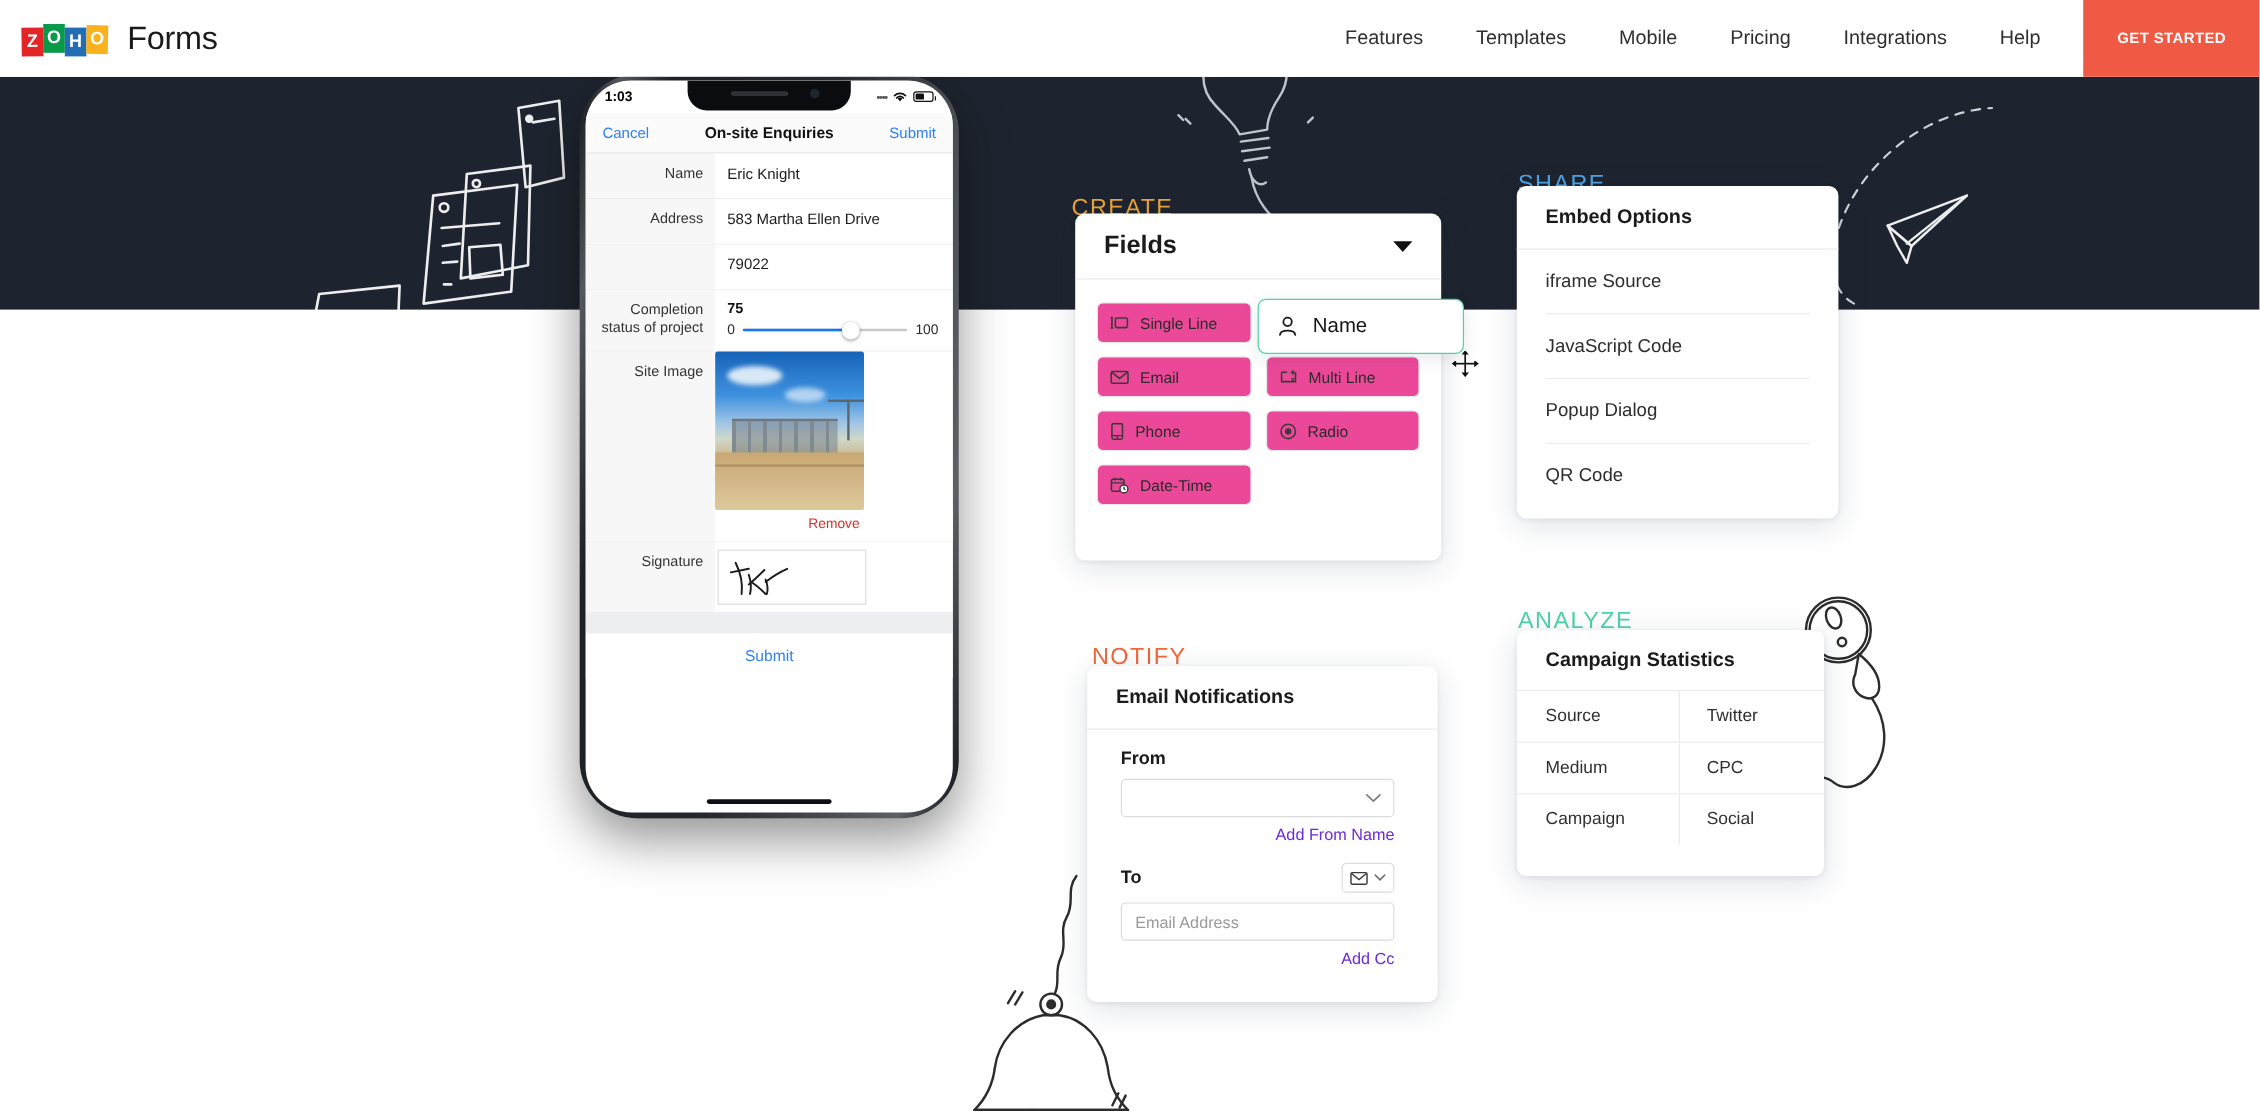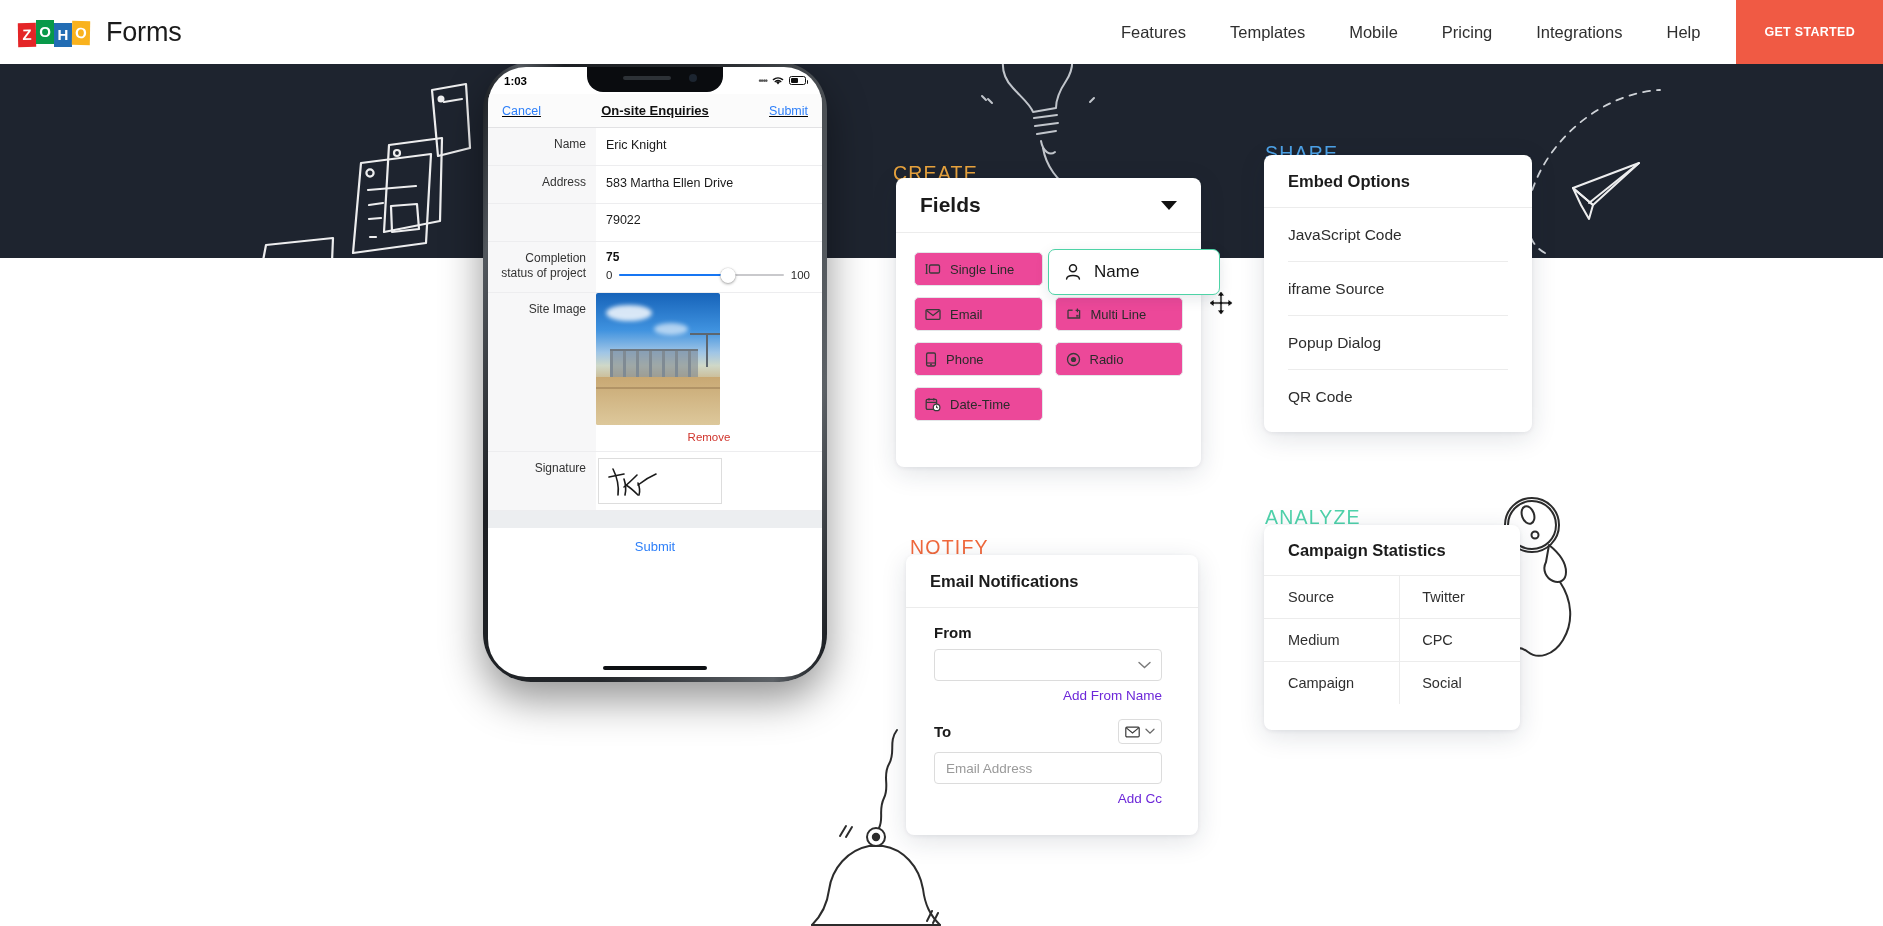--- a/index.html
+++ b/index.html
@@ -44,21 +44,21 @@
 
   
   .dark-band {
     position: absolute; top: 64px; left: 0; width: 1883px; height: 194px;
     background: #1e242f; z-index: 1;
   }
   .doodle-layer { position:absolute; top:0; left:0; width:1883px; height:926px; z-index:5; pointer-events:none; }
 
   
   .phone {
-    position: absolute; left: 483px; top: 62px; width: 344px; height: 620px; z-index: 30; padding-left: 40px;
+    position: absolute; left: 483px; top: 62px; width: 316px; height: 620px; z-index: 30; padding-left: 40px;
   }
   .phone-frame {
     position: absolute; inset: 0;
     border-radius: 48px;
     background: linear-gradient(100deg,#111418 0%,#53585e 8%,#1d2024 18%,#24272b 50%,#5c6166 88%,#121519 100%);
     box-shadow: 0 18px 42px rgba(0,0,0,0.42);
   }
   .phone-inner {
     position: absolute; left: 8px; top: 8px; right: 8px; bottom: 8px;
     border-radius: 42px; background: #0a0c0f;
@@ -88,21 +88,21 @@
   .sb-dots { letter-spacing:-1px; font-size:9px; color:#555; }
   .battery {
     width: 17px; height: 9px; border: 1px solid #111; border-radius: 2.5px;
     position: relative; display:inline-block;
   }
   .battery::after { content:""; position:absolute; right:-3px; top:2.5px; width:1.5px; height:4px; background:#111; border-radius:0 1px 1px 0; }
   .battery i { position:absolute; left:1px; top:1px; bottom:1px; width:7px; background:#111; border-radius:1px; display:block; }
 
   .navbar {
     height: 34px; display: flex; align-items: center; padding: 0 14px;
-    background: #fbfbfb; border-bottom: 1px solid #e2e2e4; text-decoration: underline;
+    background: #fbfbfb; border-bottom: 1px solid #e2e2e4;
   }
   .navbar .cancel, .navbar .submit { font-size: 12.5px; color: #2d7ff9; }
   .navbar .title { flex:1; text-align:center; font-size: 13px; font-weight: 700; color:#111; }
 
   .form-row { display:flex; border-bottom: 1px solid #ededef; min-height: 38px; }
   .form-label {
     width: 108px; background:#f7f7f8; padding: 9px 10px 9px 6px;
     text-align: right; font-size: 12px; color:#333; line-height: 1.25;
   }
   .form-val { flex:1; padding: 10px 10px; font-size: 12.5px; color:#1a1a1a; background:#fff; }
@@ -528,22 +528,22 @@
   <svg class="drag-cursor" width="26" height="26" viewBox="0 0 26 26">
     <path d="M13 1 L17 6 L14.2 6 L14.2 11.8 L20 11.8 L20 9 L25 13 L20 17 L20 14.2 L14.2 14.2 L14.2 20 L17 20 L13 25 L9 20 L11.8 20 L11.8 14.2 L6 14.2 L6 17 L1 13 L6 9 L6 11.8 L11.8 11.8 L11.8 6 L9 6 Z" fill="#111" stroke="#fff" stroke-width="1"></path>
   </svg>
 
   <div class="card" id="card-embed">
     <div class="card-head">
       <span>Embed Options</span>
     </div>
     <div class="card-divider"></div>
     <div class="embed-list">
+      <div class="embed-item">iframe Source</div>
       <div class="embed-item">JavaScript Code</div>
-      <div class="embed-item">iframe Source</div>
       <div class="embed-item">Popup Dialog</div>
       <div class="embed-item">QR Code</div>
     </div>
   </div>
 
   <div class="card" id="card-email">
     <div class="card-head">
       <span>Email Notifications</span>
     </div>
     <div class="card-divider"></div>

